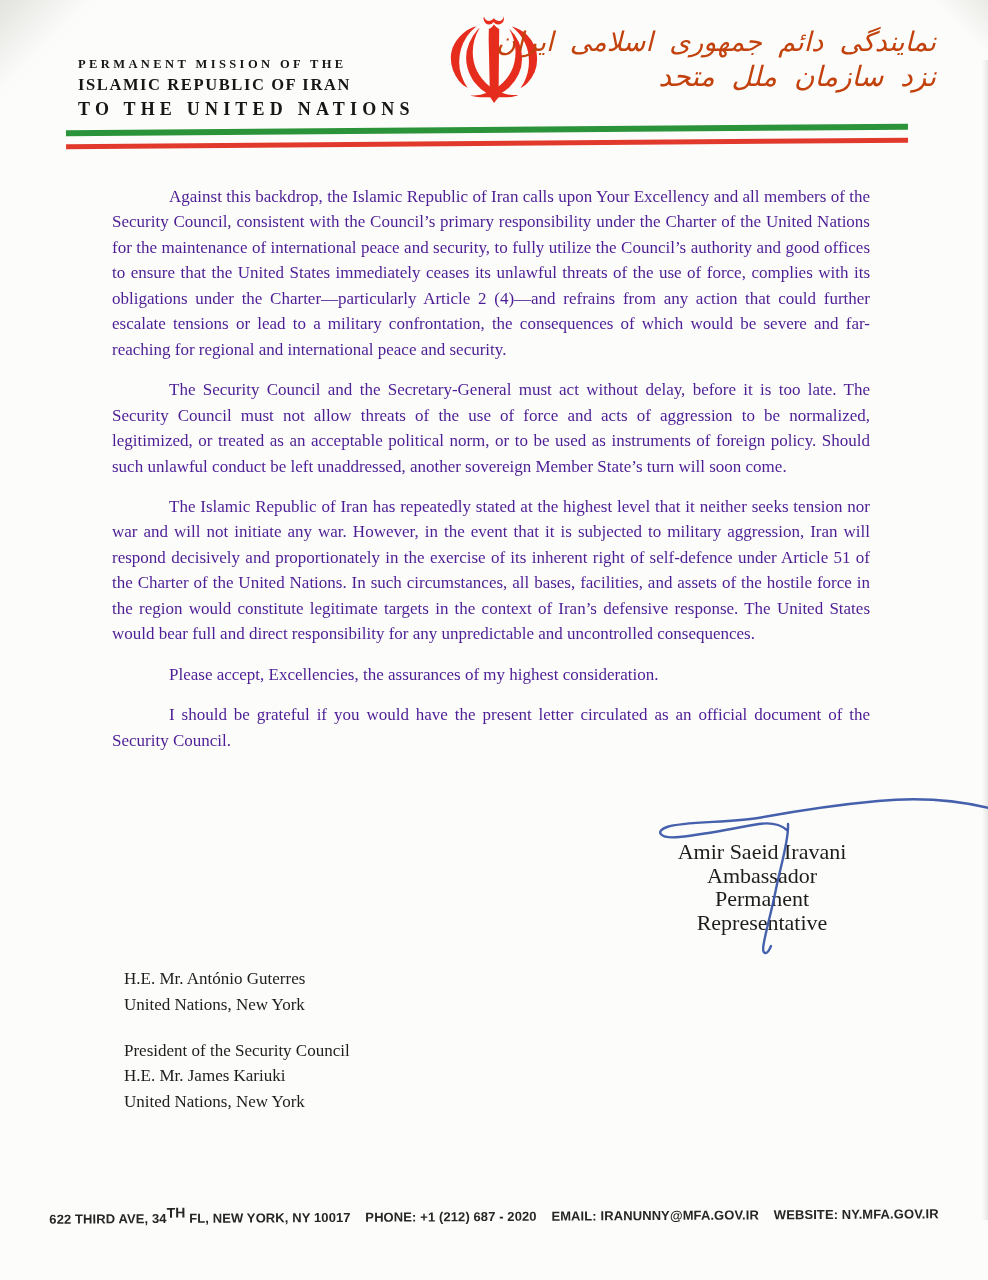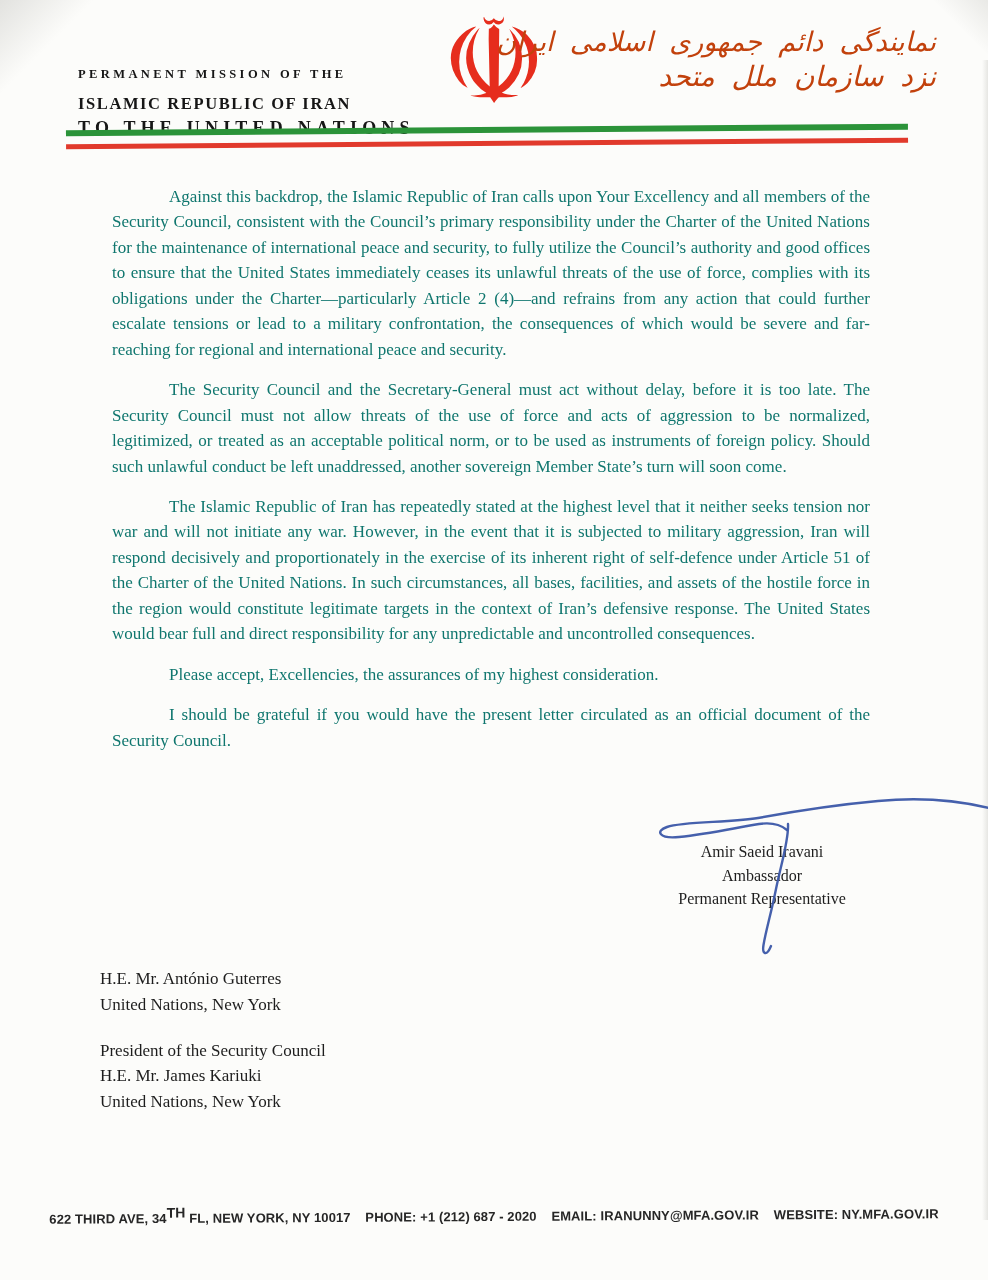--- a/index.html
+++ b/index.html
@@ -25,28 +25,28 @@
     background: linear-gradient(225deg, #e9e9e6 0%, rgba(233,233,230,0) 45%);
     pointer-events: none;
   }
   .edge-r {
     position: absolute; right: 0; top: 60px; width: 6px; height: 1160px;
     background: linear-gradient(90deg, rgba(225,225,222,0) 0%, #e6e6e3 100%);
     pointer-events: none;
   }
   
   .mission {
-    position: absolute; left: 78px; top: 67px; width: 266px;
+    position: absolute; left: 78px; top: 57px; width: 266px;
     text-align: center; color: #161616;
   }
   .mission .l1 {
     font-size: 12.5px; font-weight: 600; letter-spacing: 3.4px; white-space: nowrap;
   }
   .mission .l2 {
-    font-size: 16.5px; font-weight: 700; letter-spacing: 1.6px; margin-top: 12px; white-space: nowrap;
+    font-size: 16.5px; font-weight: 700; letter-spacing: 1.6px; margin-top: 3px; white-space: nowrap;
   }
   .mission .l3 {
     font-size: 18px; font-weight: 600; letter-spacing: 5.2px; margin-top: 4px; white-space: nowrap;
   }
   .emblem {
     position: absolute; left: 424px; top: -4px; width: 140px; height: 132px;
     display: flex; align-items: center; justify-content: center;
     font-family: "DejaVu Sans", sans-serif;
     font-size: 118px; line-height: 1; color: #e62d1d;
     user-select: none;
@@ -63,32 +63,32 @@
     position: absolute; left: 66px; top: 127px; width: 842px;
     transform: rotate(-0.45deg); transform-origin: center;
   }
   .tricolor .bar-green { height: 5.5px; background: #2b9339; }
   .tricolor .bar-gap { height: 8px; }
   .tricolor .bar-red { height: 5px; background: #e13a2c; }
   
   .letter-body {
     position: absolute; left: 112px; top: 184px; width: 758px;
     font-size: 17px; line-height: 25.45px; text-align: justify;
-    color: #0f766e;
+    color: #4c1d95;
   }
   .letter-body p { text-indent: 57px; margin-bottom: 15px; }
   
   .sig-block {
     position: absolute; right: 118px; top: 840px; width: 216px;
-    text-align: center; font-size: 16px; line-height: 23.5px; color: #1d1d1d;
+    text-align: center; font-size: 22px; line-height: 23.5px; color: #1d1d1d;
   }
   .sig-svg { position: absolute; left: 638px; top: 778px; pointer-events: none; }
   
   .addressees {
-    position: absolute; left: 100px; top: 966px;
+    position: absolute; left: 124px; top: 966px;
     font-size: 17px; line-height: 25.8px; color: #1d1d1d;
   }
   .addressee { margin-bottom: 20px; }
   
   .page-footer {
     position: absolute; left: 0; top: 1203px; width: 988px;
     text-align: center; white-space: nowrap;
     font-family: "Liberation Sans", sans-serif;
     font-size: 13px; font-weight: 700; letter-spacing: 0.1px; color: #262626;
     transform: rotate(-0.35deg);

